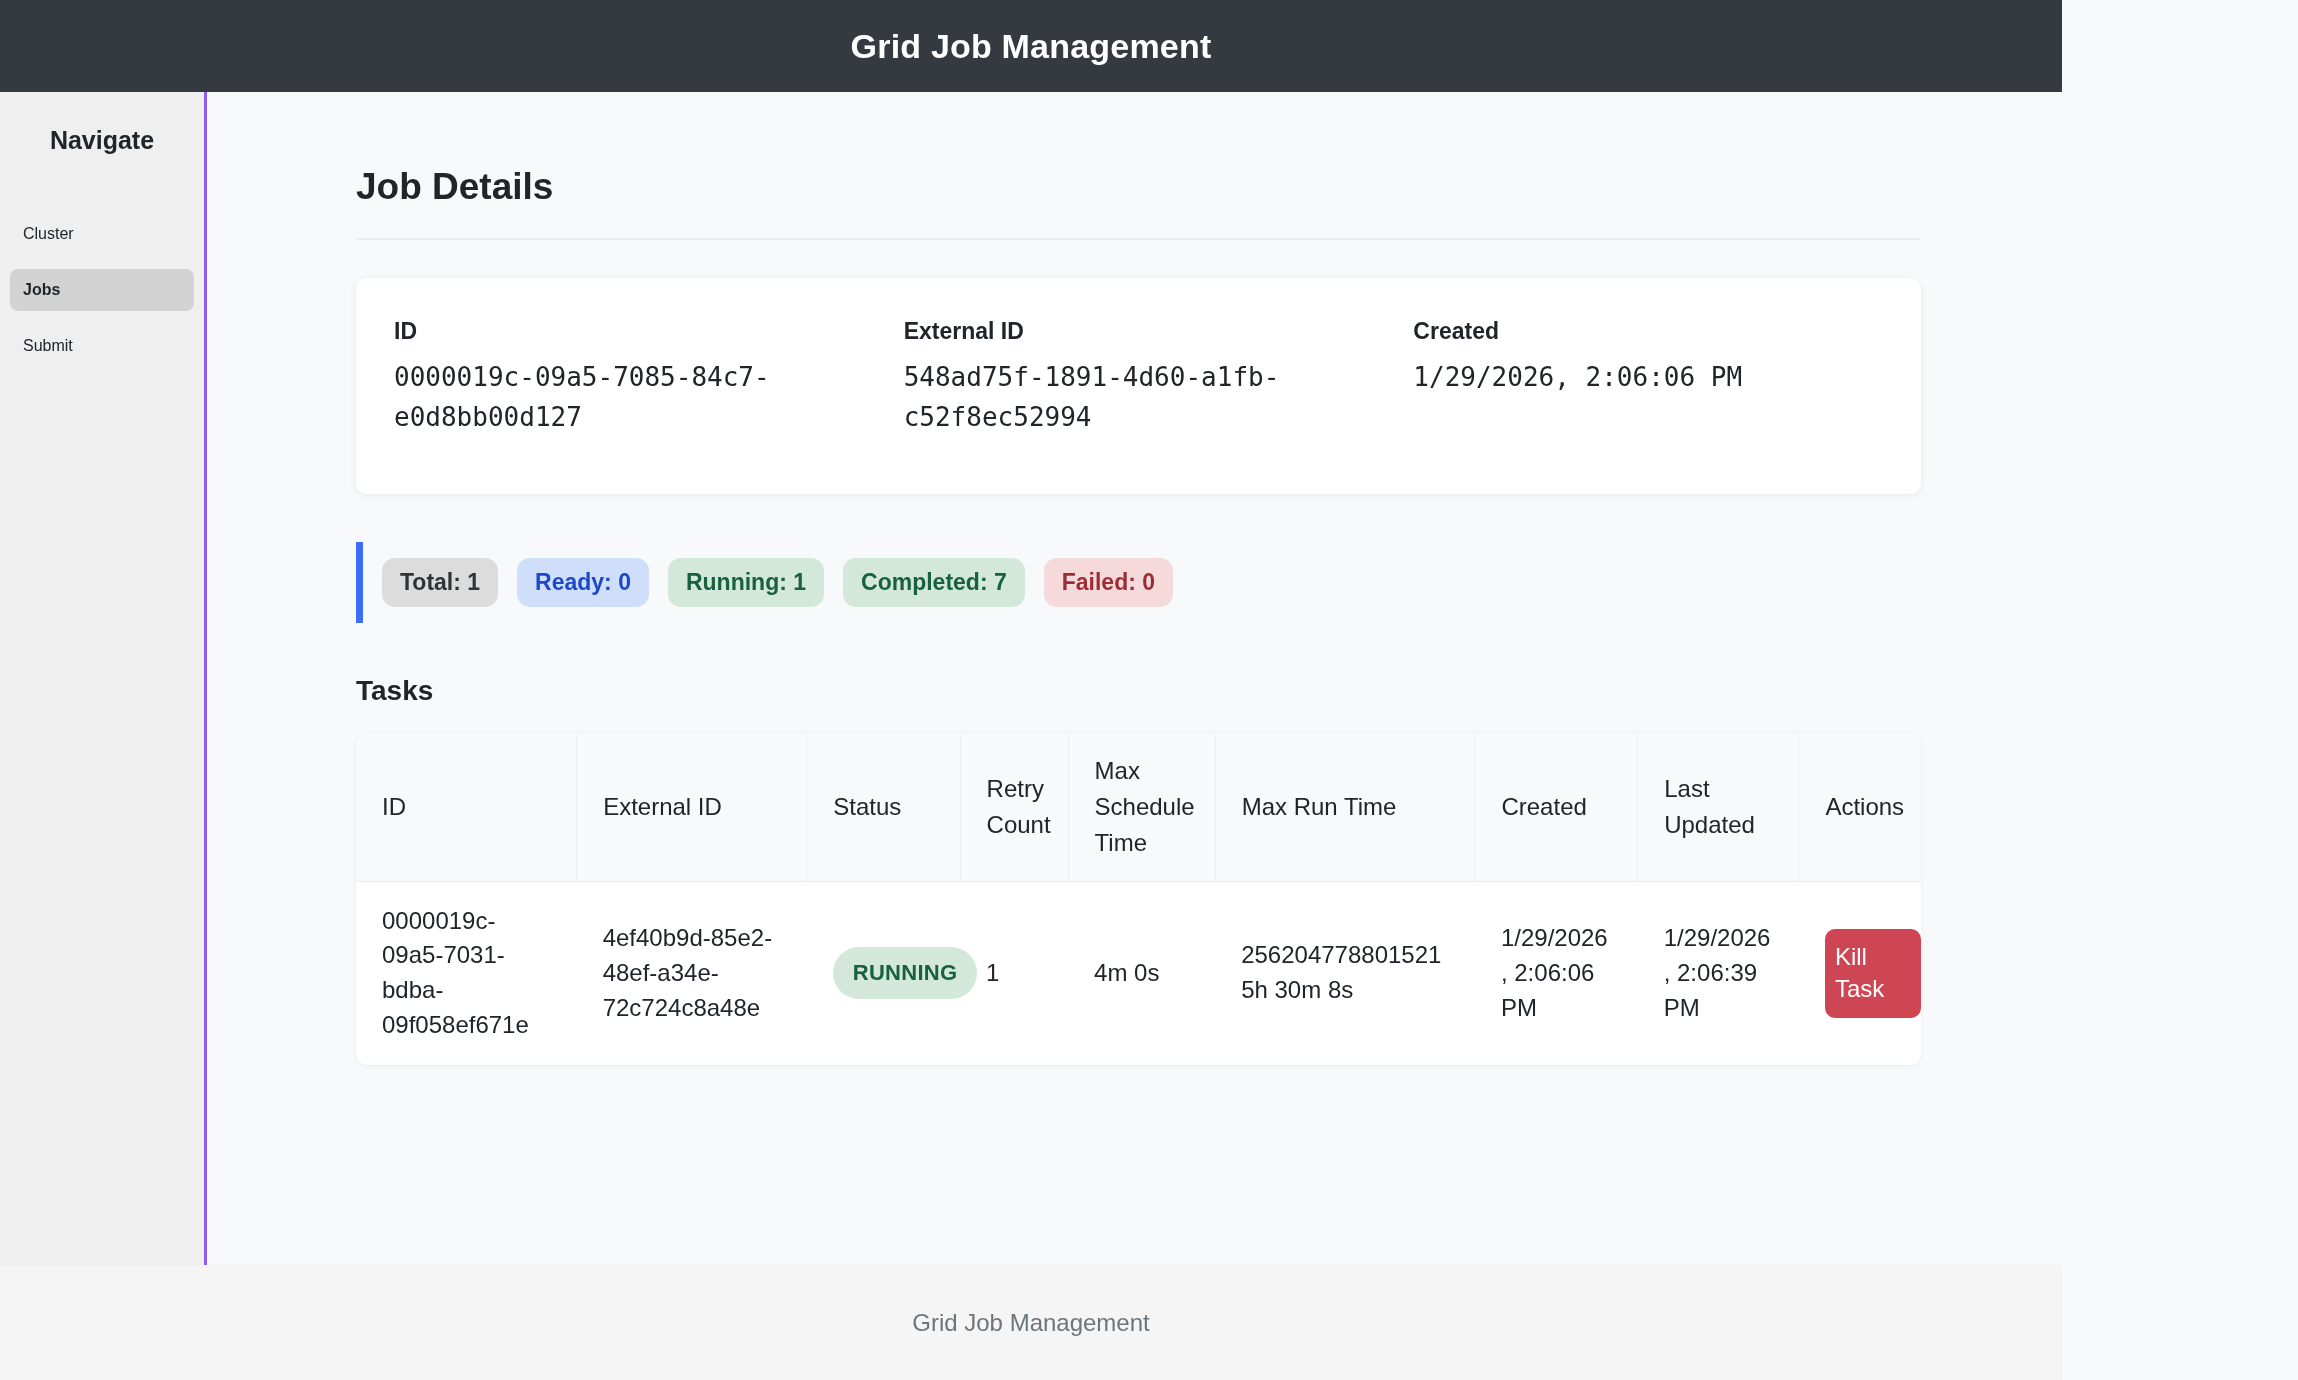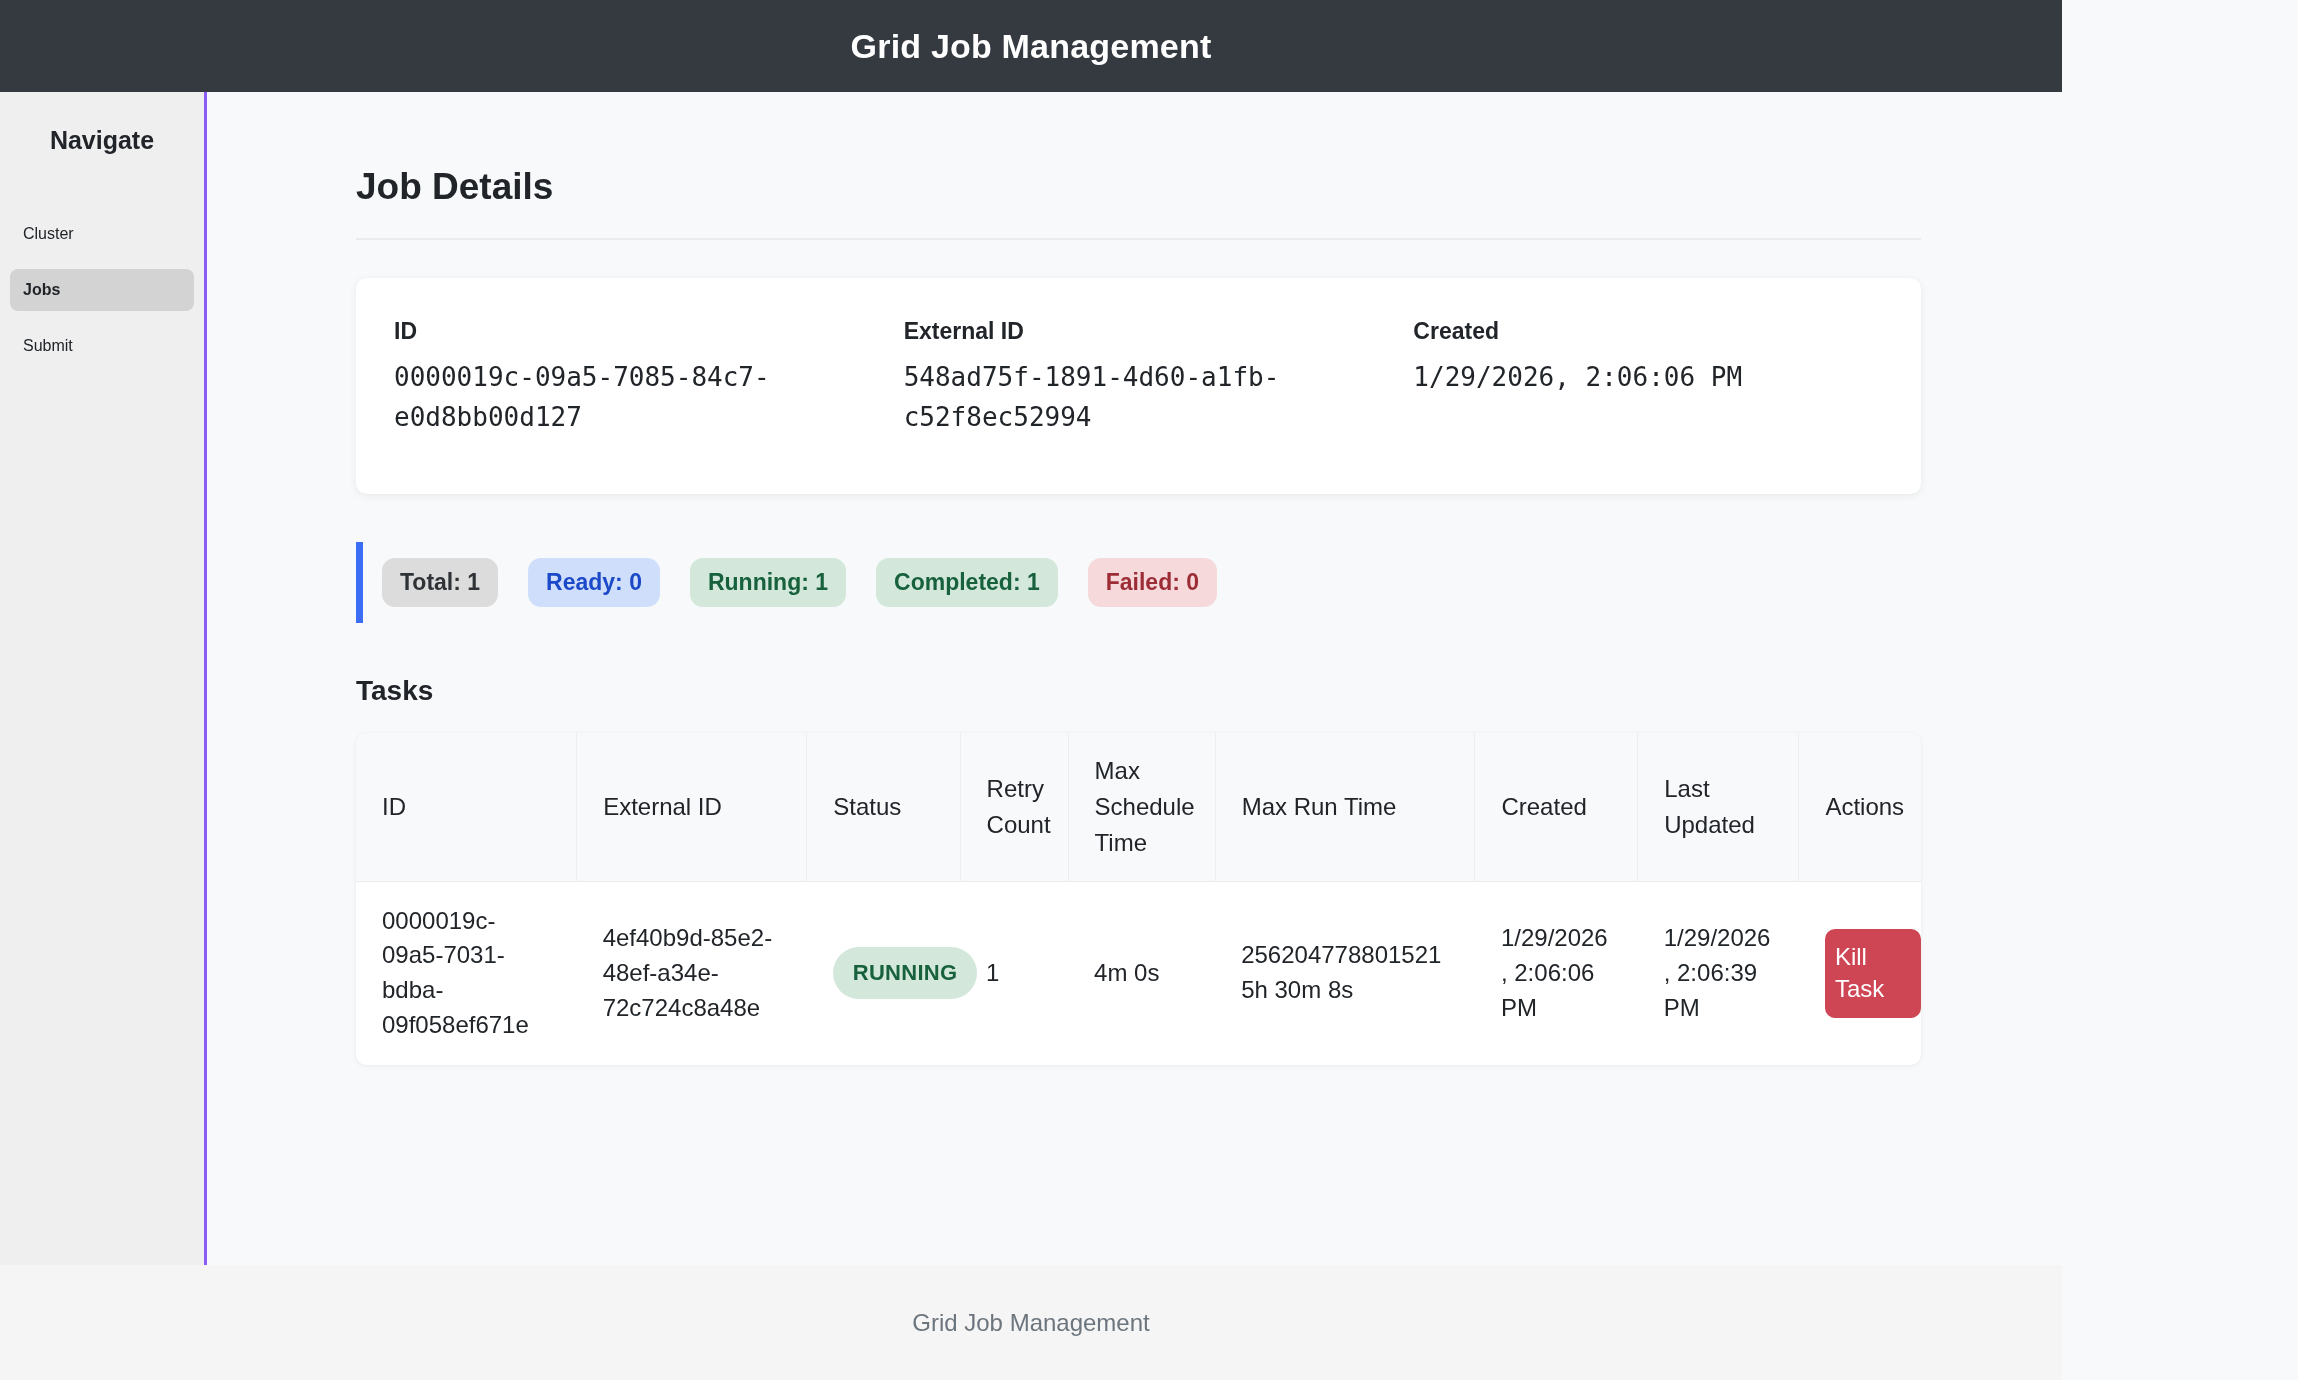--- a/index.html
+++ b/index.html
@@ -49,21 +49,21 @@
   }
   .field-label { font-size: 23px; font-weight: 700; }
   .field-value {
     font-family: "DejaVu Sans Mono", monospace;
     font-size: 26px; margin-top: 12px; line-height: 1.55;
     overflow-wrap: break-word;
   }
 
   
   .counters {
-    display: flex; align-items: center; gap: 30px;
+    display: flex; align-items: center; gap: 19px;
     border-left: 7px solid var(--accent-blue, #3b6ef5);
     padding: 16px 0 16px 19px; margin-bottom: 52px;
   }
   .badge {
     display: inline-block; padding: 11px 18px; border-radius: 13px;
     font-size: 23px; font-weight: 700; white-space: nowrap;
   }
   .badge-total     { background: var(--badge-total-bg, #dcdcdc);  color: var(--badge-total-fg, #2f3337); }
   .badge-ready     { background: var(--badge-ready-bg, #cfdffb);  color: var(--badge-ready-fg, #1c49c8); }
   .badge-running   { background: var(--badge-success-bg, #d4e7db); color: var(--badge-success-fg, #17613c); }
@@ -149,21 +149,21 @@
         <div>
           <div class="field-label">Created</div>
           <div class="field-value">1/29/2026, 2:06:06 PM</div>
         </div>
       </section>
 
       <section class="counters">
         <span class="badge badge-total">Total: 1</span>
         <span class="badge badge-ready">Ready: 0</span>
         <span class="badge badge-running">Running: 1</span>
-        <span class="badge badge-completed">Completed: 1</span>
+        <span class="badge badge-completed">Completed: 7</span>
         <span class="badge badge-failed">Failed: 0</span>
       </section>
 
       <h2 class="section-title">Tasks</h2>
 
       <div class="table-wrap">
         <table>
           <colgroup>
             <col class="c-id">
               <col class="c-ext">

